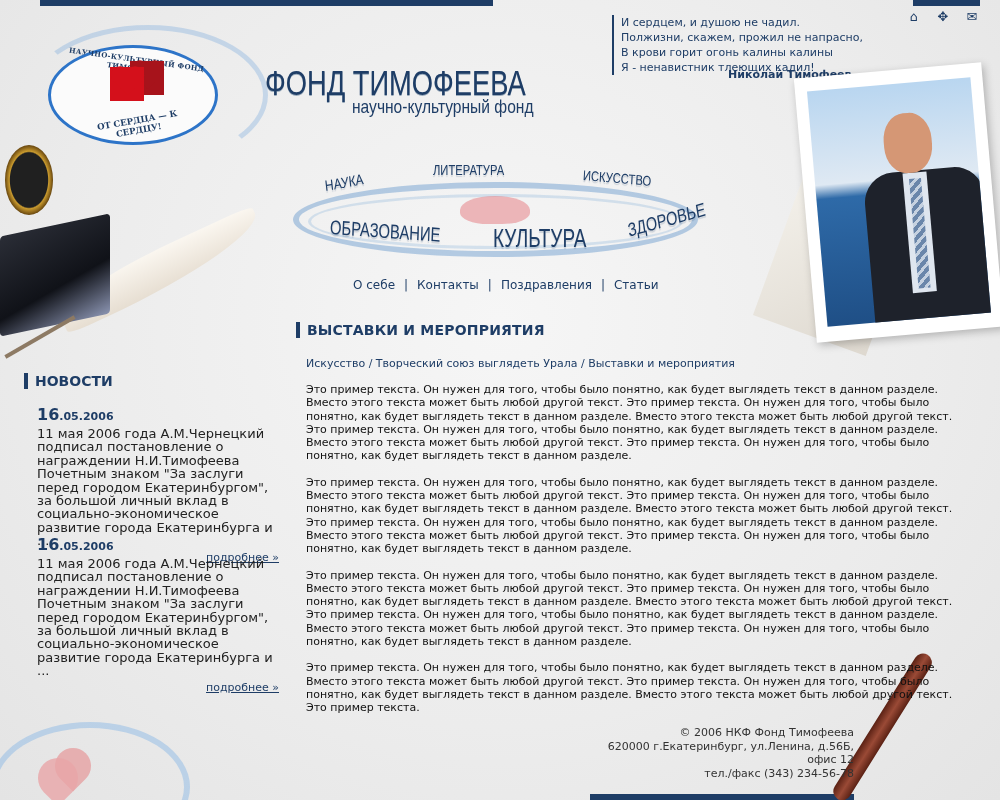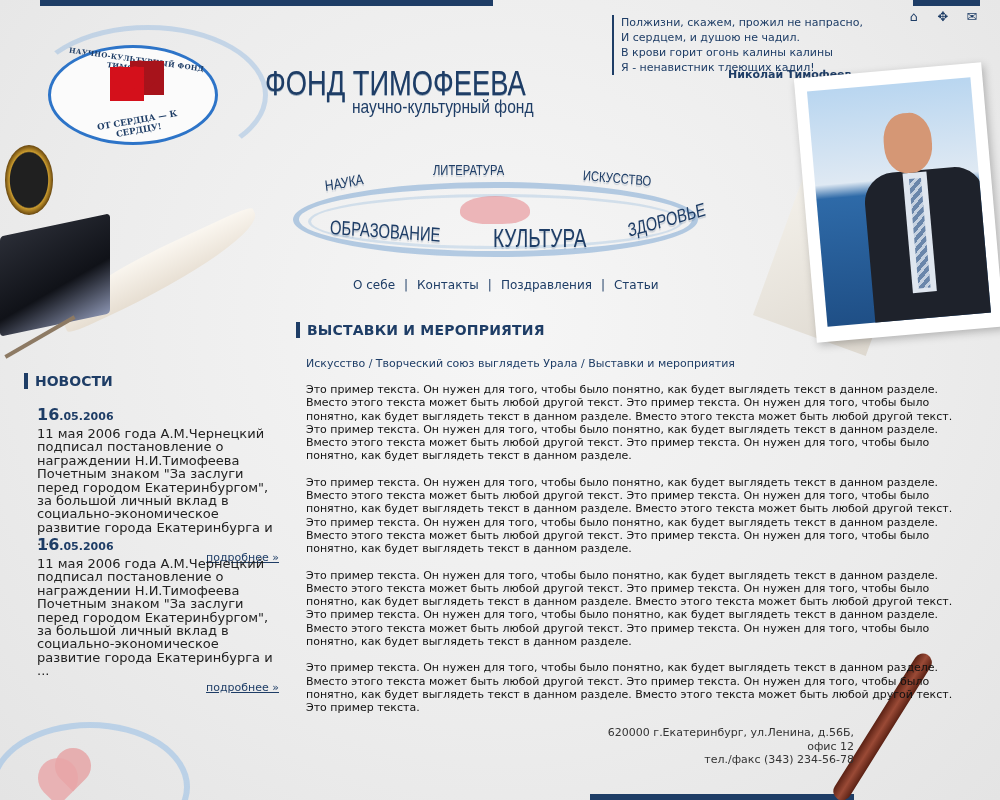--- a/index.html
+++ b/index.html
@@ -119,22 +119,22 @@
   <div class="arc-top">НАУЧНО-КУЛЬТУРНЫЙ ФОНД ТИМОФЕЕВА</div>
   <div class="heart heart-b"></div>
   <div class="heart heart-a"></div>
   <div class="arc-bottom">ОТ СЕРДЦА — К СЕРДЦУ!</div>
 </div>
 
 <div class="brand-title">ФОНД ТИМОФЕЕВА</div>
 <div class="brand-sub">научно-культурный фонд</div>
 
 <div class="quote">
+  <div>И сердцем, и душою не чадил.</div>
   <div>Полжизни, скажем, прожил не напрасно,</div>
-  <div>И сердцем, и душою не чадил.</div>
   <div>В крови горит огонь калины калины</div>
   <div>Я - ненавистник тлеющих кадил!</div>
 </div>
 <div class="quote-author">Николай Тимофеев</div>
 
 <div class="top-icons">
   <span>⌂</span>
   <span>✥</span>
   <span>✉</span>
 </div>
@@ -205,15 +205,16 @@
   <a class="news-more">подробнее »</a>
 </div>
 
 <div class="news-item" style="top:535px;">
   <div class="news-date"><span class="day">16</span><span>.05.2006</span></div>
   <div class="news-text">11 мая 2006 года А.М.Чернецкий подписал постановление о награждении Н.И.Тимофеева Почетным знаком "За заслуги перед городом Екатеринбургом", за большой личный вклад в социально-экономическое развитие города Екатеринбурга и ...</div>
   <a class="news-more">подробнее »</a>
 </div>
 
 <div class="footer">
+  <div>© 2006 НКФ Фонд Тимофеева</div>
   <div>620000 г.Екатеринбург, ул.Ленина, д.56Б, офис 12</div>
   <div>тел./факс (343) 234-56-78</div>
 </div>
 
 </body></html>

